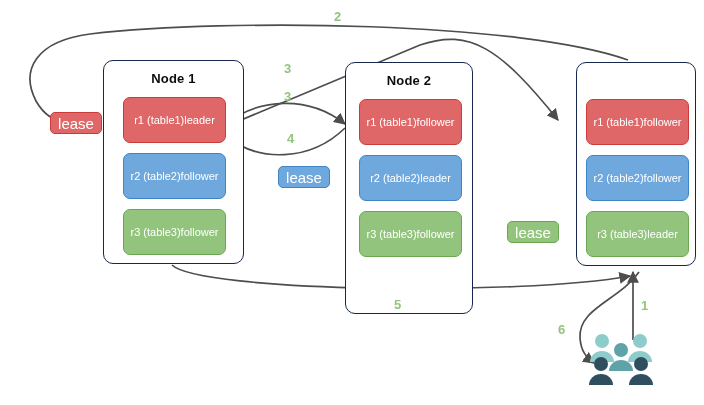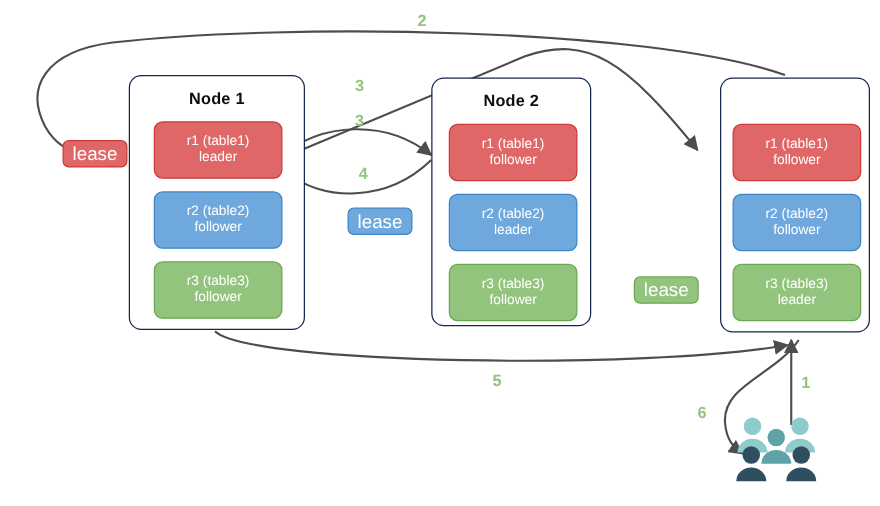--- a/index.html
+++ b/index.html
@@ -27,21 +27,21 @@
     font-size:13px;
     font-weight:bold;
     color:#0d0d0d;
     letter-spacing:.2px;
   }
   .replica{
     position:absolute;
     box-sizing:border-box;
     border-radius:7px;
     display:flex;
-    flex-direction:column;
+    flex-direction:row;
     align-items:center;
     justify-content:center;
     color:#ffffff;
     font-size:11px;
     line-height:13px;
     text-align:center;
     border-width:1.4px;
     border-style:solid;
   }
   .rep-red{background:#e06767;border-color:#cc3a3a;}
@@ -109,21 +109,21 @@
     <div class="replica rep-blue" style="left:19px;top:92px;width:103px;height:46px;">
       <span>r2 (table2)</span>
       <span>follower</span>
     </div>
     <div class="replica rep-green" style="left:19px;top:148px;width:103px;height:46px;">
       <span>r3 (table3)</span>
       <span>follower</span>
     </div>
   </div>
 
-  <div class="node-box" style="left:345px;top:62px;width:128px;height:199px;">
+  <div class="node-box" style="left:345px;top:62px;width:128px;height:252px;">
     <div class="node-title">Node 2</div>
     <div class="replica rep-red" style="left:13px;top:36px;width:103px;height:46px;">
       <span>r1 (table1)</span>
       <span>follower</span>
     </div>
     <div class="replica rep-blue" style="left:13px;top:92px;width:103px;height:46px;">
       <span>r2 (table2)</span>
       <span>leader</span>
     </div>
     <div class="replica rep-green" style="left:13px;top:148px;width:103px;height:46px;">

